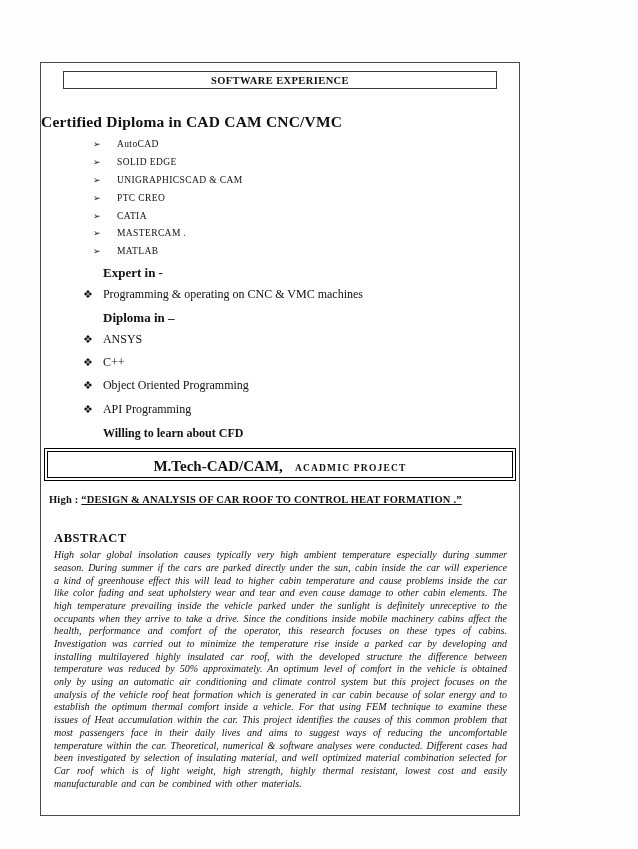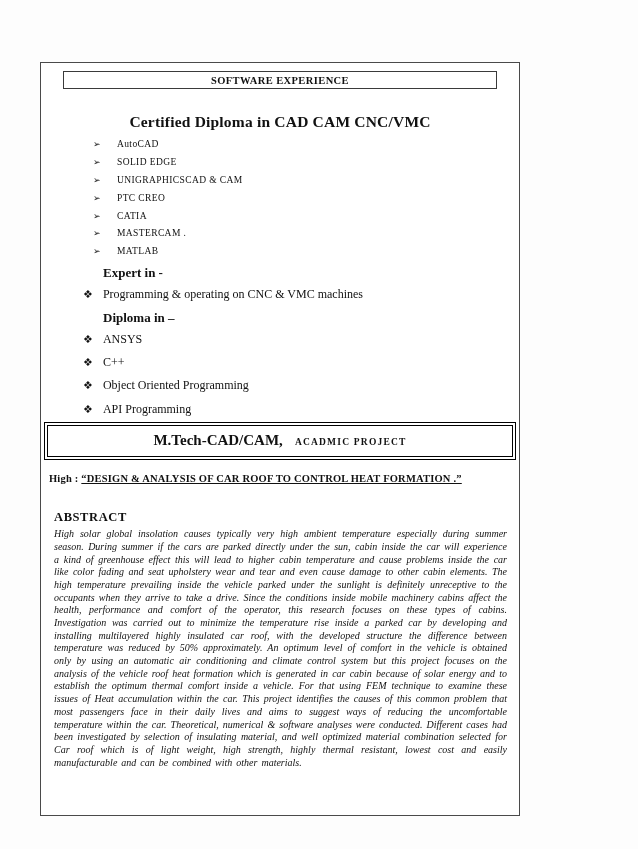--- a/index.html
+++ b/index.html
@@ -25,21 +25,20 @@
   .header-box {
     margin: 8px 22px 0 22px;
     border: 1px solid #3a3a3a;
     text-align: center;
     font-weight: bold;
     font-size: 10.5px;
     letter-spacing: 0.4px;
     padding: 3px 0 2px 0;
   }
   .diploma-title {
-    text-align: center;
     font-size: 15.5px;
     font-weight: bold;
     margin: 24px 0 8px 0;
     letter-spacing: 0.2px;
   }
   .intro {
     font-weight: bold;
     font-size: 11px;
     margin: 2px 10px 6px 6px;
     text-indent: 34px;
@@ -90,21 +89,21 @@
     font-weight: bold;
     font-size: 12px;
     margin: 10px 0 10px 62px;
   }
   .project-box {
     margin: 6px 6px 0 6px;
     border: 1px solid #000;
     outline: 1px solid #000;
     outline-offset: 2px;
     text-align: center;
-    padding: 5px 0 7px 0;
+    padding: 5px 0 2px 0;
   }
   .proj-main {
     font-weight: bold;
     font-size: 15px;
   }
   .proj-sub {
     font-weight: bold;
     font-size: 9.5px;
     letter-spacing: 1.2px;
     margin-left: 8px;
@@ -212,20 +211,21 @@
         <span class="bullet">❖</span>
         <span>Object Oriented Programming</span>
       </li>
 
       <li>
         <span class="bullet">❖</span>
         <span>API Programming</span>
       </li>
     </ul>
 
+  <div class="willing">Willing to learn about CFD</div>
 
   <div class="project-box">
     <span class="proj-main">M.Tech-CAD/CAM,</span>
     <span class="proj-sub">ACADMIC PROJECT</span>
   </div>
 
   <p class="title-line">
     <span>High : </span>
     <span class="title-text">“DESIGN &amp; ANALYSIS OF CAR ROOF TO CONTROL HEAT  FORMATION .”</span>
   </p>

